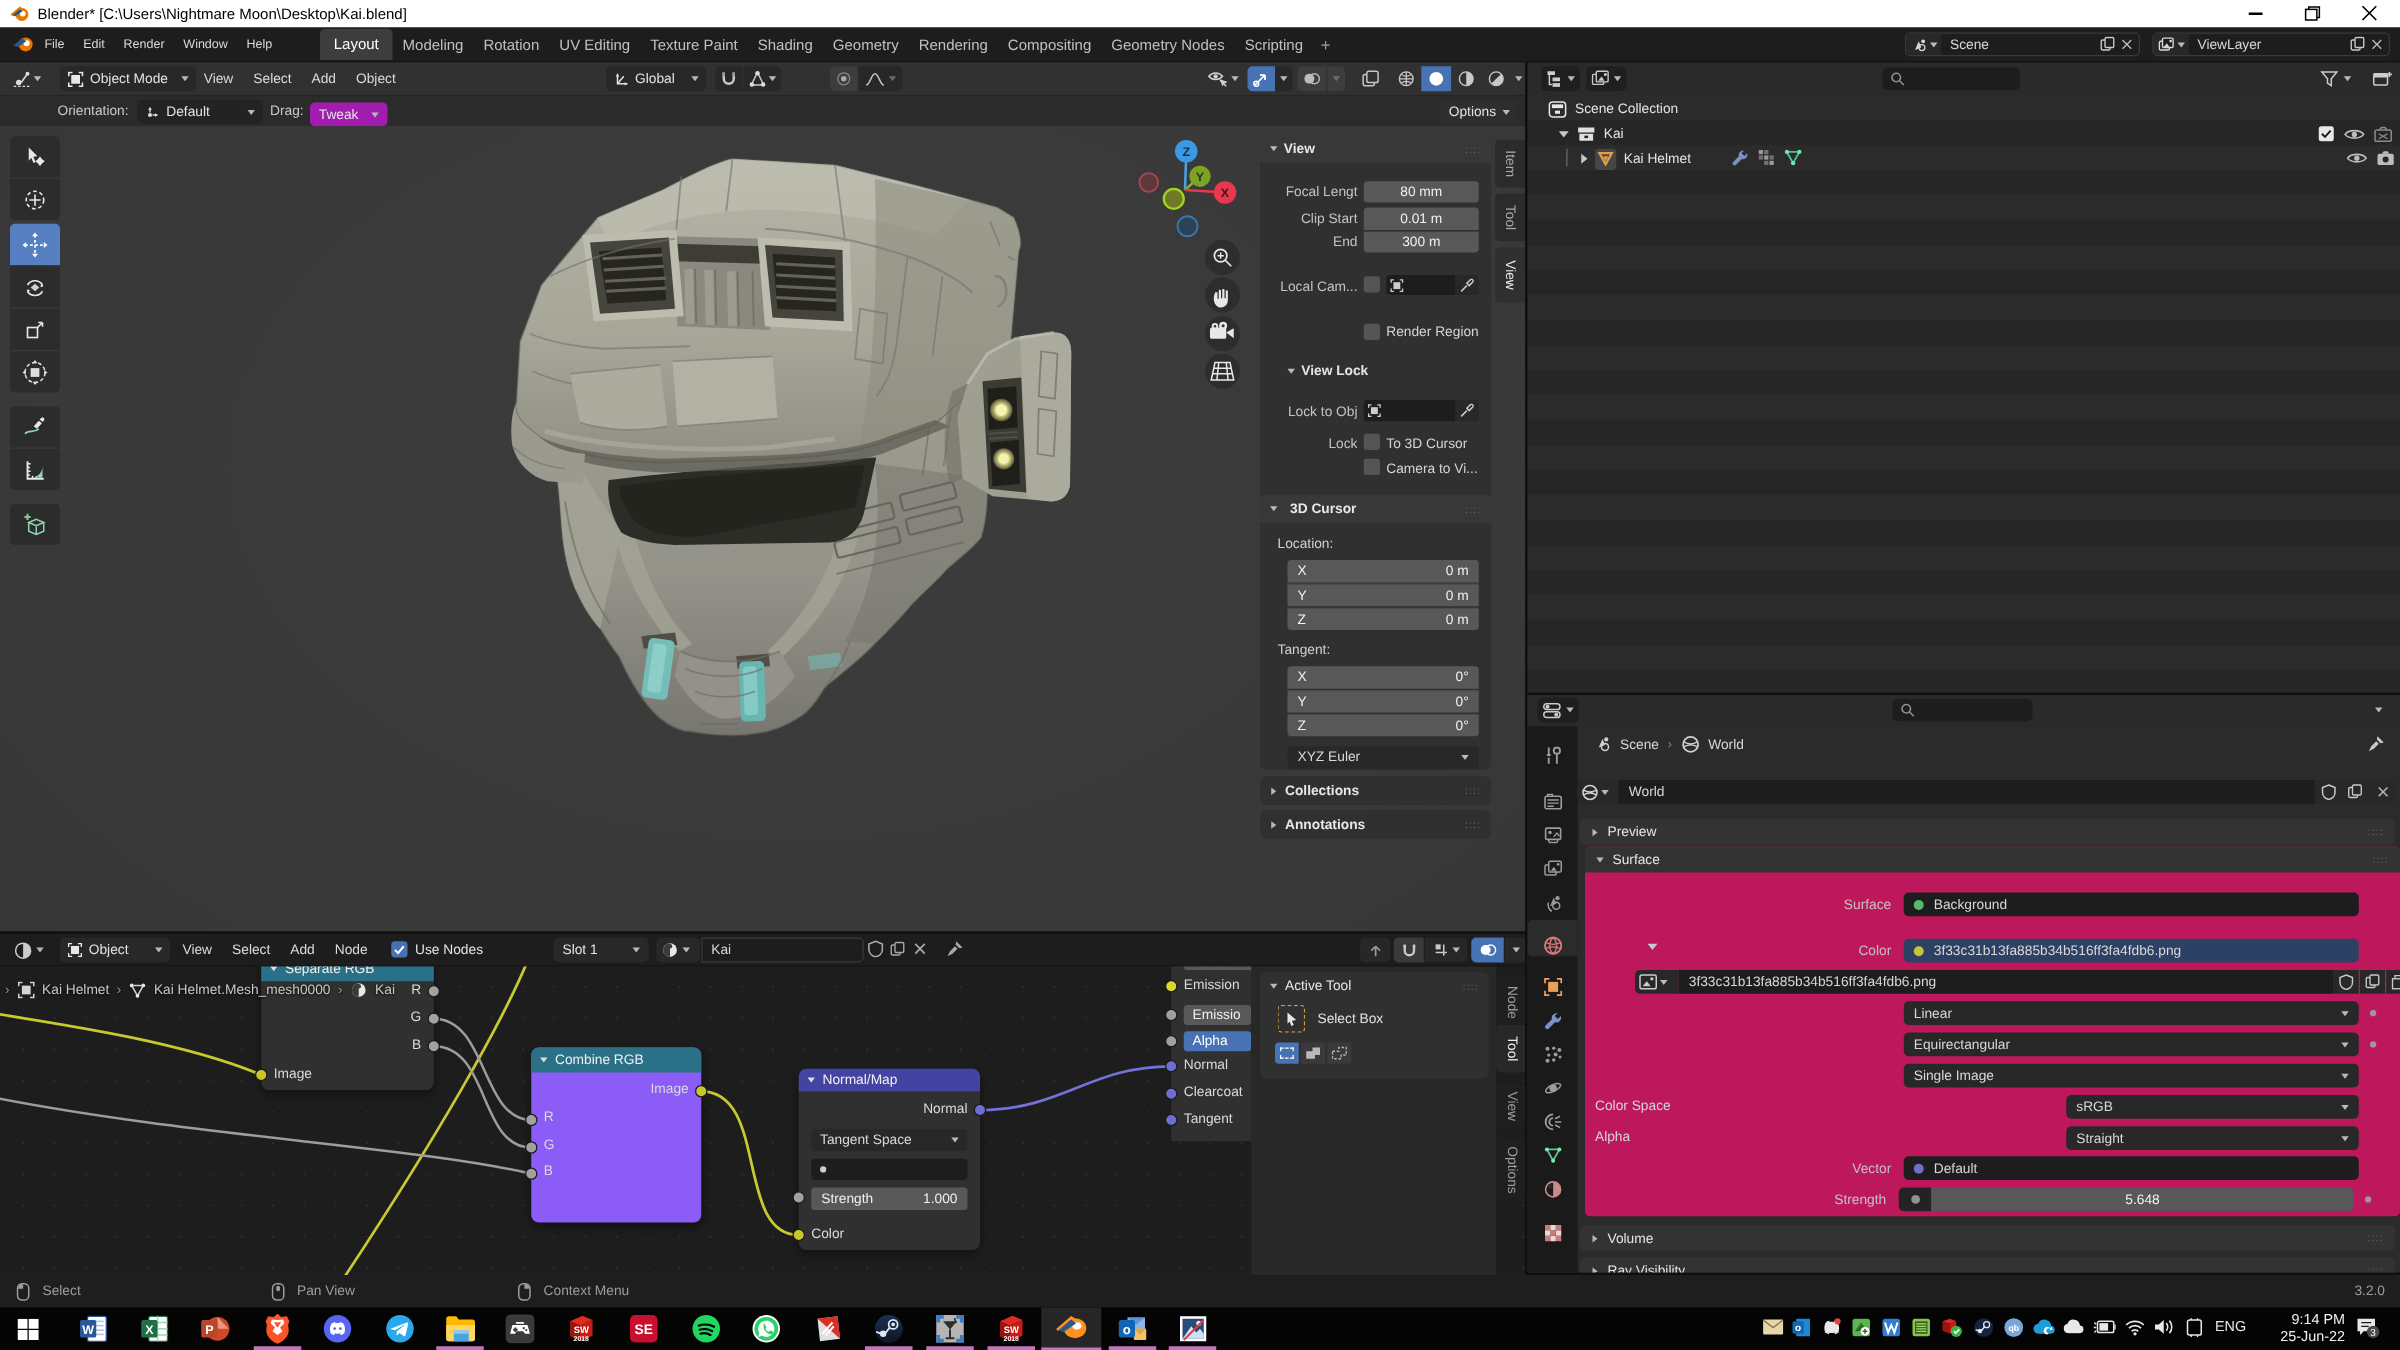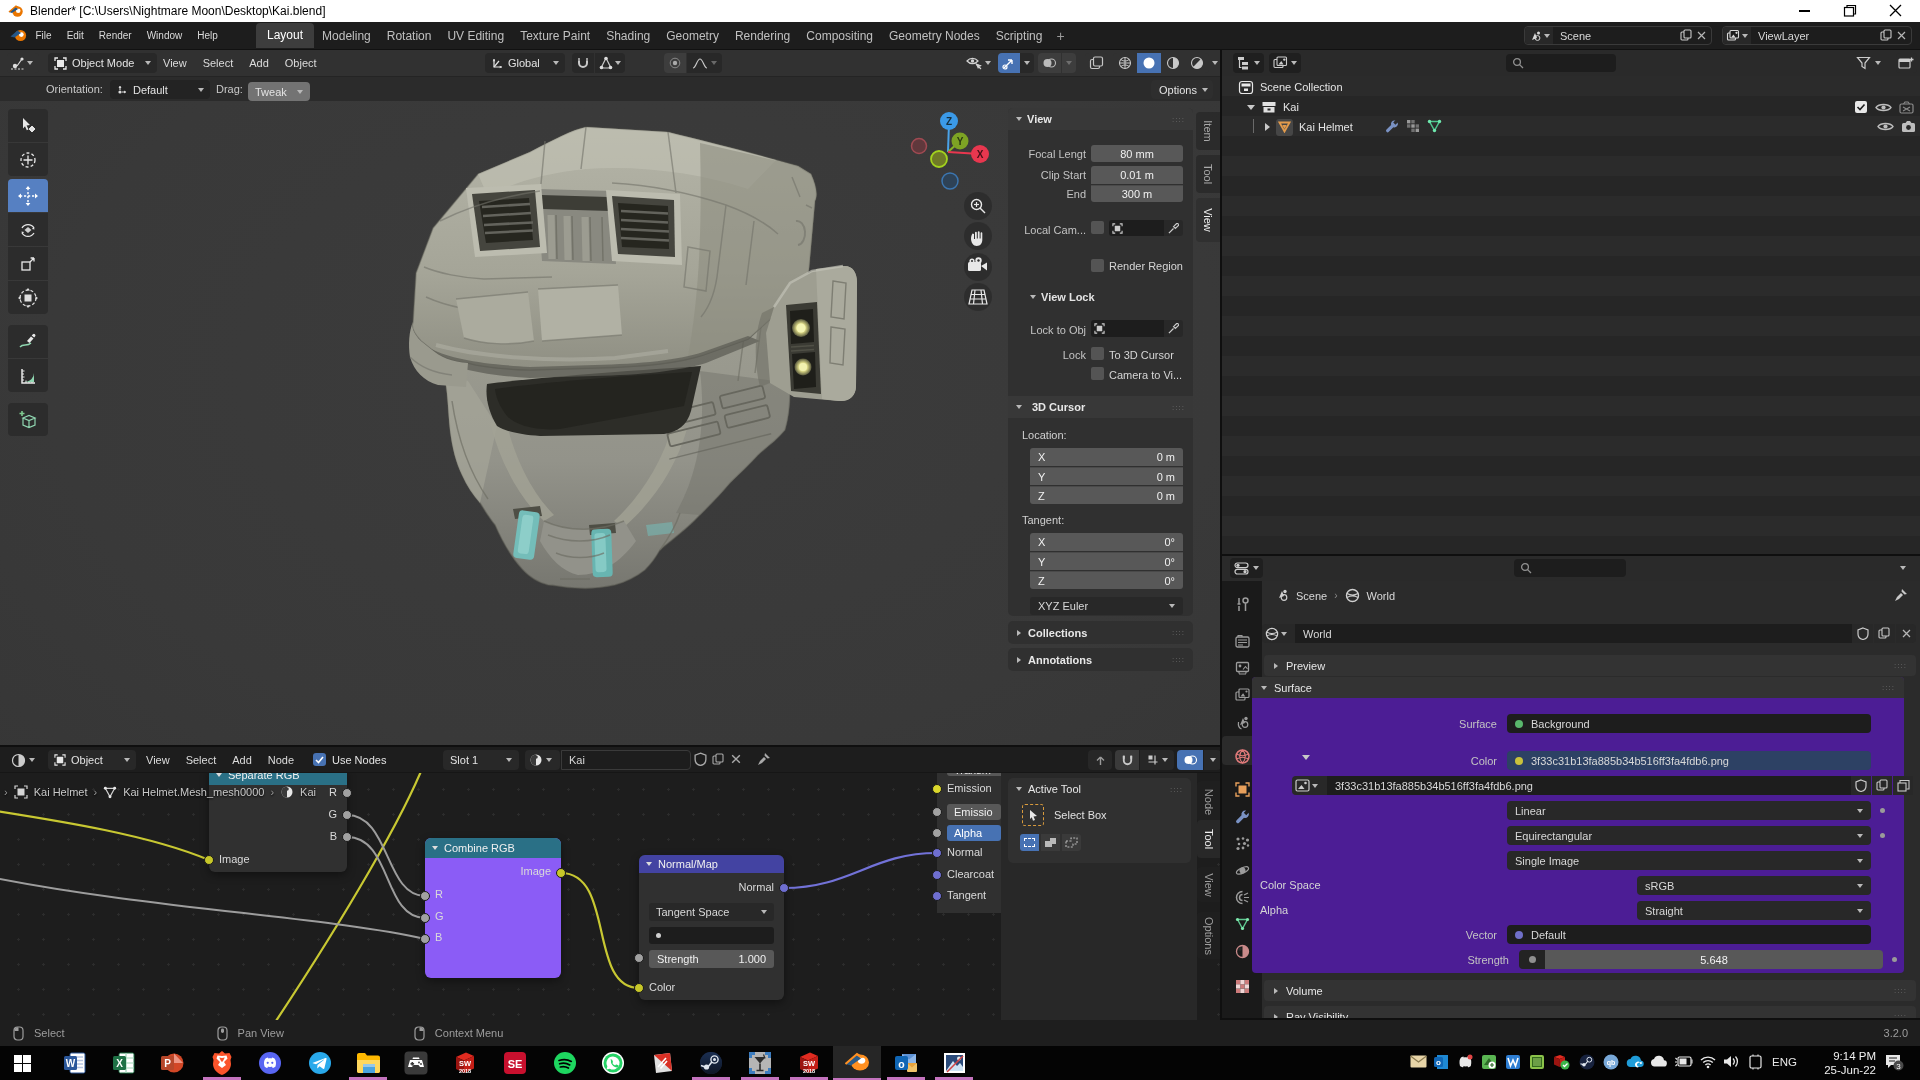--- a/index.html
+++ b/index.html
@@ -240,21 +240,21 @@
     <div class="a fx dd" style="left:110px;top:3px;width:100px;height:19px;padding:0 6px;gap:5px;background:#232323">
       <svg width="12" height="12" viewBox="0 0 12 12">
           <circle cx="4" cy="8" r="1.6" fill="#ddd"></circle>
           <path d="M4 6 V2 M6 8 H10" stroke="#ddd" stroke-width="1.1"></path>
           <path d="M4 2 l-1.5 2 h3 Z M10 8 l-2 -1.5 v3 Z" fill="#ddd"></path>
         </svg>
       <span style="flex:1">Default</span>
         <span class="chev"></span>
     </div>
     <span class="a" style="left:216px;top:6px;color:#c9c9c9">Drag:</span>
-    <div class="a fx dd" style="left:248px;top:5px;width:62px;height:19px;padding:0 7px;gap:5px;background:#737373">
+    <div class="a fx dd" style="left:248px;top:5px;width:62px;height:19px;padding:0 7px;gap:5px;background:#a21caf">
       <span style="flex:1">Tweak</span>
         <span class="chev"></span>
     </div>
     <div class="a fx dd" style="left:1151px;top:3px;width:62px;height:19px;padding:0 8px;gap:5px;background:#2e2e2e">
       <span style="flex:1">Options</span>
         <span class="chev"></span>
     </div>
   </div>
 
   <div class="a" style="left:0;top:51px;width:1220px;height:644px;background:radial-gradient(ellipse 900px 600px at 52% 42%, #3c3c3c 0%, #393939 65%, #363636 100%)">
@@ -1141,21 +1141,21 @@
         <path d="M2 2 L9 9 M9 2 L2 9" stroke="#b5b5b5" stroke-width="1.3"></path>
       </svg>
   </div>
 
   <div class="a fx" style="left:42px;top:99px;width:652px;height:21px;background:#333333;border-radius:4px;padding:0 9px;gap:7px">
     <span class="chev" style="transform:rotate(-90deg)"></span>
       <span style="color:#e6e6e6">Preview</span>
     <span style="margin-left:auto;color:#6f6f6f;letter-spacing:1px;font-size:8px">::::</span>
   </div>
 
-  <div class="a" style="left:30px;top:121px;width:652px;height:296px;background:#4c1d95;border-radius:4px">
+  <div class="a" style="left:46px;top:121px;width:652px;height:296px;background:#be185d;border-radius:4px">
     <div class="fx" style="height:21px;background:#333333;border-radius:4px 4px 0 0;padding:0 9px;gap:7px">
       <span class="chev"></span>
         <span style="color:#e6e6e6">Surface</span>
       <span style="margin-left:auto;color:#6f6f6f;letter-spacing:1px;font-size:8px">::::</span>
     </div>
     <div class="a lbl" style="left:0;top:41px;width:245px">Surface</div>
     <div class="a fx" style="left:255px;top:37px;width:364px;height:19px;background:#1d1d1d;border-radius:4px;padding:0 8px;gap:8px">
       <span style="width:8px;height:8px;border-radius:50%;background:#59b76c;display:inline-block"></span>
         <span>Background</span>
     </div>

